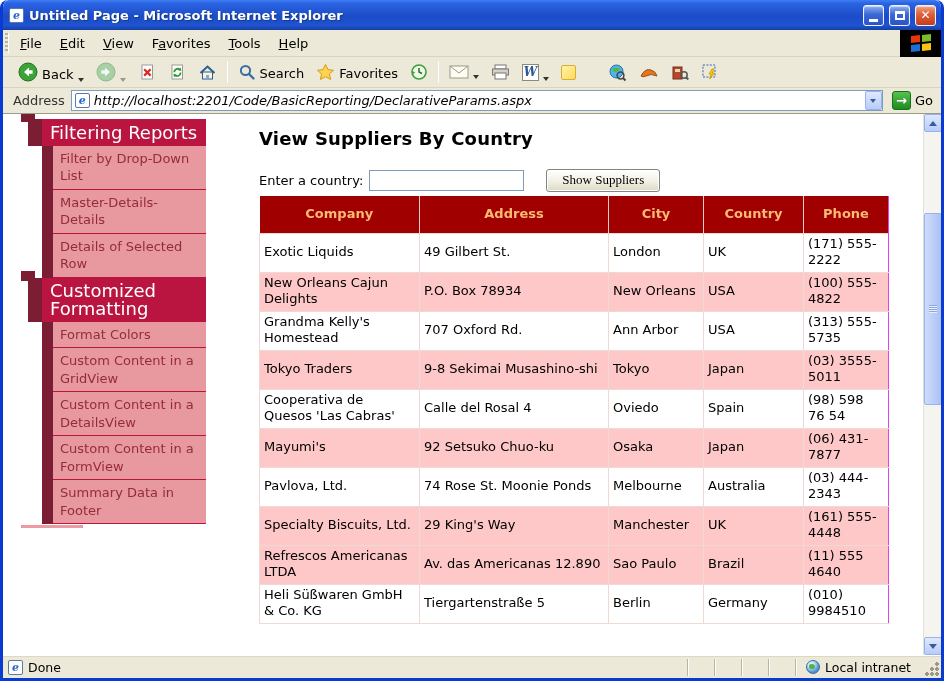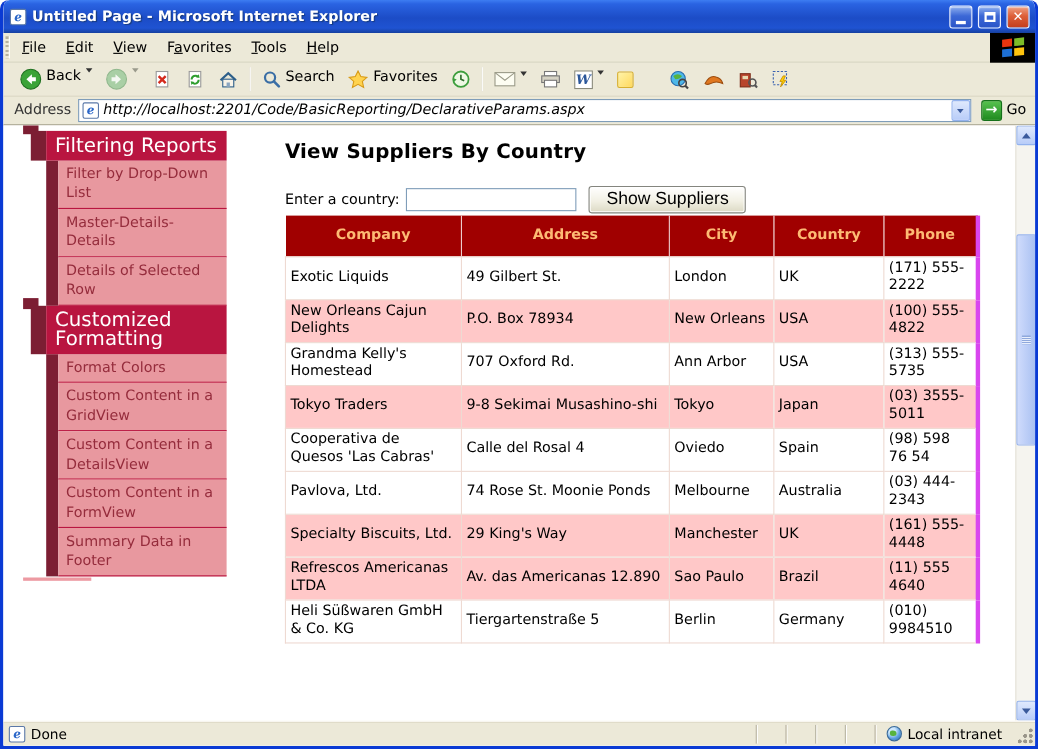--- a/index.html
+++ b/index.html
@@ -44,21 +44,21 @@
   .menu-item u{ text-decoration:underline; }
   .logo-box{ position:absolute; right:0; top:0; width:41px; height:27px; background:#000;
     display:flex; align-items:center; justify-content:center; }
   .winflag{ width:20px; height:17px; display:grid; grid-template-columns:9px 9px; grid-template-rows:7px 7px; gap:2px; transform:skewY(-6deg); }
   .winflag i:nth-child(1){ background:#e8350e; } .winflag i:nth-child(2){ background:#7cbc28; }
   .winflag i:nth-child(3){ background:#1d6fd4; } .winflag i:nth-child(4){ background:#fdc30e; }
 
   
   .toolbar{ height:31px; flex:0 0 31px; background:#ece9d8; display:flex; align-items:center;
     gap:2px; padding:0 2px 0 0; border-bottom:1px solid #d8d4c0; font-size:13px; }
-  .tbtn{ display:flex; align-items:flex-start; gap:4px; padding:3px 5px; border-radius:3px; white-space:nowrap; }
+  .tbtn{ display:flex; align-items:flex-end; gap:4px; padding:3px 5px; border-radius:3px; white-space:nowrap; }
   .tsep{ width:1px; height:22px; background:#c9c5b2; border-right:1px solid #fff; margin:0 3px; }
   .caret{ width:0; height:0; border-left:3px solid transparent; border-right:3px solid transparent; border-top:4px solid #333; }
   .caret.pale{ border-top-color:#9a9a8c; }
   .note-icon-box{ width:15px; height:15px; background:linear-gradient(135deg,#fff3a8,#ffd95e); border:1px solid #d8b030; border-radius:2px; }
   .word-box{ width:17px; height:17px; background:#fff; border:1px solid #8a8a7a; display:flex; align-items:center; justify-content:center;
     font:italic bold 12px "DejaVu Serif","Liberation Serif",serif; color:#2b579a; }
 
   
   .addressbar{ height:26px; flex:0 0 26px; background:#ece9d8; display:flex; align-items:center;
     padding:0 4px 0 0; border-bottom:1px solid #9e9a87; font-size:13px; }
@@ -87,35 +87,35 @@
   .side-items{ margin-left:14px; border-left:11px solid var(--accent-maroon,#7c1e33); }
   .side-item{ background:var(--sidebar-pink,#e8989f); color:var(--sidebar-text,#952c3c);
     font-size:13px; line-height:17.5px; padding:4px 6px 4px 7px; border-bottom:1px solid var(--accent-crimson,#b91540); cursor:pointer; }
   .side-endline{ margin-left:0; width:62px; height:3px; background:#ed9aa2; margin-top:1px; }
 
   
   .page-title{ position:absolute; left:256px; top:14px; font-size:18px; font-weight:bold; color:#000; letter-spacing:.2px; }
   .filter-row{ position:absolute; left:256px; top:55px; display:flex; align-items:center; font-size:13px; }
   .country-input{ width:155px; height:21px; border:1px solid #7f9db9; margin-left:6px; font-size:13px; padding:1px 4px;
     font-family:"DejaVu Sans","Liberation Sans",sans-serif; }
-  .xp-button{ margin-left:11px; font-size:16px; font-family:Liberation Sans, sans-serif;
+  .xp-button{ margin-left:22px; font-size:13px; font-family:Liberation Serif, serif;
     padding:2px 15px 3px; background:linear-gradient(180deg,#ffffff,#f2f0e4 55%,#dcd9c4);
     border:1px solid #84857e; border-radius:3px; box-shadow:inset 0 0 0 1px #fff; color:#000; }
 
   table.suppliers{ position:absolute; left:256px; top:82px; width:629px; border-collapse:collapse; table-layout:fixed;
     font-size:13px; }
   col.c0{width:160px;} col.c1{width:189px;} col.c2{width:95px;} col.c3{width:100px;} col.c4{width:85px;}
   table.suppliers th{ background:var(--table-header-red,#a00000); color:#fdba74; font-weight:bold; font-size:13px;
     height:19px; padding:1px 2px 2px; text-align:center; }
   table.suppliers th + th{ border-left:1px solid #eecccc; }
   table.suppliers td{ border:1px solid #eedad2; padding:2px 4px 3px; line-height:16.5px; vertical-align:middle;
     overflow:hidden; }
   table.suppliers tr{ height:37px; }
   table.suppliers tr.alt td{ background:var(--row-pink,#ffc8c8); }
-  table.suppliers td:last-child, table.suppliers th:last-child{ border-right:4px solid #d946ef; }
+  table.suppliers td:last-child, table.suppliers th:last-child{ border-right:1px solid #d946ef; }
 
   
   .scrollbar{ position:absolute; right:0; top:0; bottom:0; width:18px; background:#f5f4ef;
     border-left:1px solid #e4e2d8; }
   .sb-btn{ position:absolute; left:0; width:18px; height:18px; border-radius:2px;
     background:linear-gradient(180deg,#dfe9fd,#b8ccf8); border:1px solid #93b2ee;
     display:flex; align-items:center; justify-content:center; }
   .sb-up{ top:0; } .sb-down{ bottom:0; }
   .arr-up{ width:0; height:0; border-left:4px solid transparent; border-right:4px solid transparent; border-bottom:5px solid #3a5a9c; }
   .arr-down{ width:0; height:0; border-left:4px solid transparent; border-right:4px solid transparent; border-top:5px solid #3a5a9c; }
@@ -419,20 +419,27 @@
             <td>Japan</td>
             <td>(03) 3555-5011</td>
           </tr>
           <tr class="">
             <td>Cooperativa de Quesos 'Las Cabras'</td>
             <td>Calle del Rosal 4</td>
             <td>Oviedo</td>
             <td>Spain</td>
             <td>(98) 598 76 54</td>
           </tr>
+          <tr class="alt">
+            <td>Mayumi's</td>
+            <td>92 Setsuko Chuo-ku</td>
+            <td>Osaka</td>
+            <td>Japan</td>
+            <td>(06) 431-7877</td>
+          </tr>
           <tr class="">
             <td>Pavlova, Ltd.</td>
             <td>74 Rose St. Moonie Ponds</td>
             <td>Melbourne</td>
             <td>Australia</td>
             <td>(03) 444-2343</td>
           </tr>
           <tr class="alt">
             <td>Specialty Biscuits, Ltd.</td>
             <td>29 King's Way</td>

